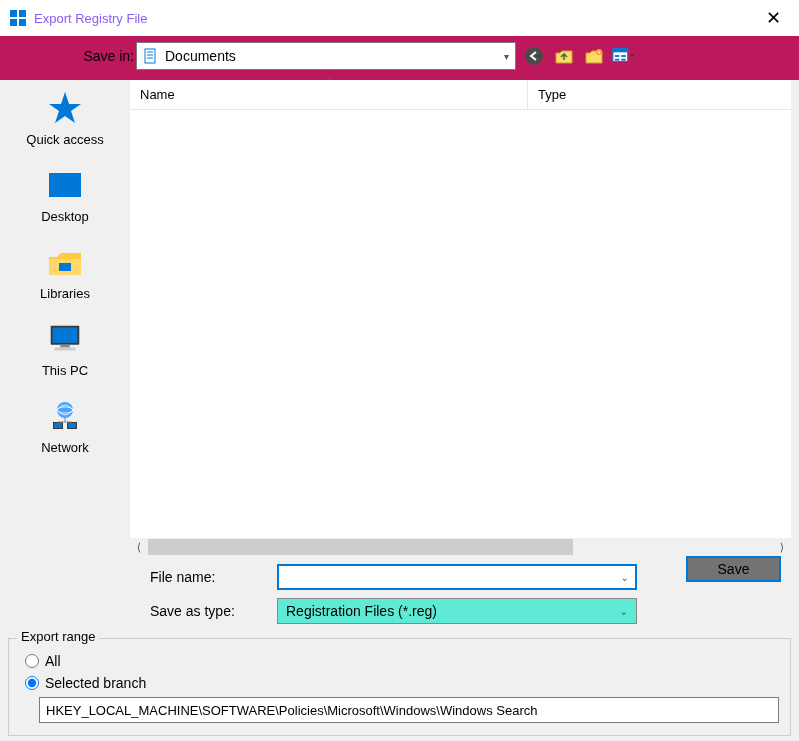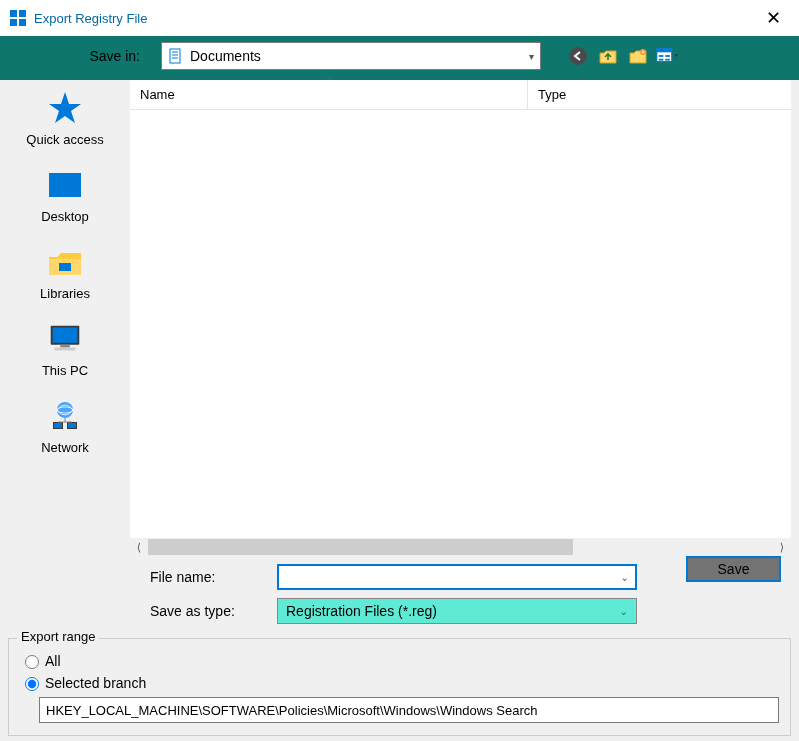--- a/index.html
+++ b/index.html
@@ -1,23 +1,23 @@
 <!DOCTYPE html>
 <html><head>
   <meta charset="utf-8">
   <style>
     * { box-sizing: border-box; margin: 0; padding: 0; font-family: 'Segoe UI', Tahoma, sans-serif; }
     body { background: #f0f0f0; width: 799px; height: 741px; overflow: hidden; }
     
     .titlebar { display: flex; align-items: center; padding: 8px 10px; height: 36px; background: #fff; }
     .titlebar-icon { width: 16px; height: 16px; margin-right: 8px; }
-    .titlebar-text { font-size: 13px; color: #0369a1; flex: 1; }
+    .titlebar-text { font-size: 13px; color: #8b5cf6; flex: 1; }
     .close-btn { font-size: 18px; font-weight: 300; padding: 0 8px; cursor: pointer; }
     
-    .toprow { display: flex; align-items: center; padding: 6px 0 10px 10px; gap: 21px; background: #0f766e; }
+    .toprow { display: flex; align-items: center; padding: 6px 0 10px 4px; gap: 2px; background: #be185d; }
     .toprow-label { width: 130px; text-align: right; font-size: 14px; color: #000; }
     .folder-combo { flex: 0 0 380px; height: 28px; border: 1px solid #7a7a7a; background: #fff; display: flex; align-items: center; padding: 0 6px; }
     .folder-combo .doc-icon { width: 16px; height: 16px; margin-right: 6px; }
     .folder-combo .folder-name { flex: 1; font-size: 14px; }
     .folder-combo .chev { font-size: 10px; color: #555; }
     .nav-icons { display: flex; gap: 6px; align-items: center; margin-left: 4px; }
     .nav-ico { width: 24px; height: 24px; display: flex; align-items: center; justify-content: center; cursor: pointer; }
     
     .main { display: flex; height: 476px; }
     
@@ -48,21 +48,21 @@
     .type-combo .chev { margin-left: auto; font-size: 10px; color: #555; }
     .btn-col { margin-left: auto; margin-right: 18px; }
     .btn { width: 95px; height: 26px; border: 1px solid #888; background: #737373; font-size: 14px; cursor: pointer; display: flex; align-items: center; justify-content: center; }
     .btn.primary { border: 2px solid #0078d7; }
     .btn-stack { display: flex; flex-direction: column; gap: 10px; }
     
     .bottom-controls { padding-left: 140px; }
     
     .export-range { margin: 6px 8px 8px 8px; border: 1px solid #ccc; padding: 8px 10px 12px 10px; position: relative; }
     .export-range .legend { position: absolute; top: -10px; left: 8px; background: #f0f0f0; padding: 0 4px; font-size: 13px; }
-    .radio-row { display: flex; align-items: flex-end; gap: 6px; margin: 6px 6px; font-size: 14px; }
+    .radio-row { display: flex; align-items: center; gap: 6px; margin: 6px 6px; font-size: 14px; }
     .radio-row input { width: 14px; height: 14px; }
     .branch-input { width: 740px; margin-left: 20px; height: 26px; border: 1px solid #7a7a7a; background: #fff; padding: 0 6px; font-size: 13px; }
   </style>
 </head>
 <body>
 
 <div class="titlebar">
   <span class="titlebar-icon">
     <svg viewBox="0 0 16 16">
         <rect x="0" y="0" width="7" height="7" fill="#0078d7"></rect>

